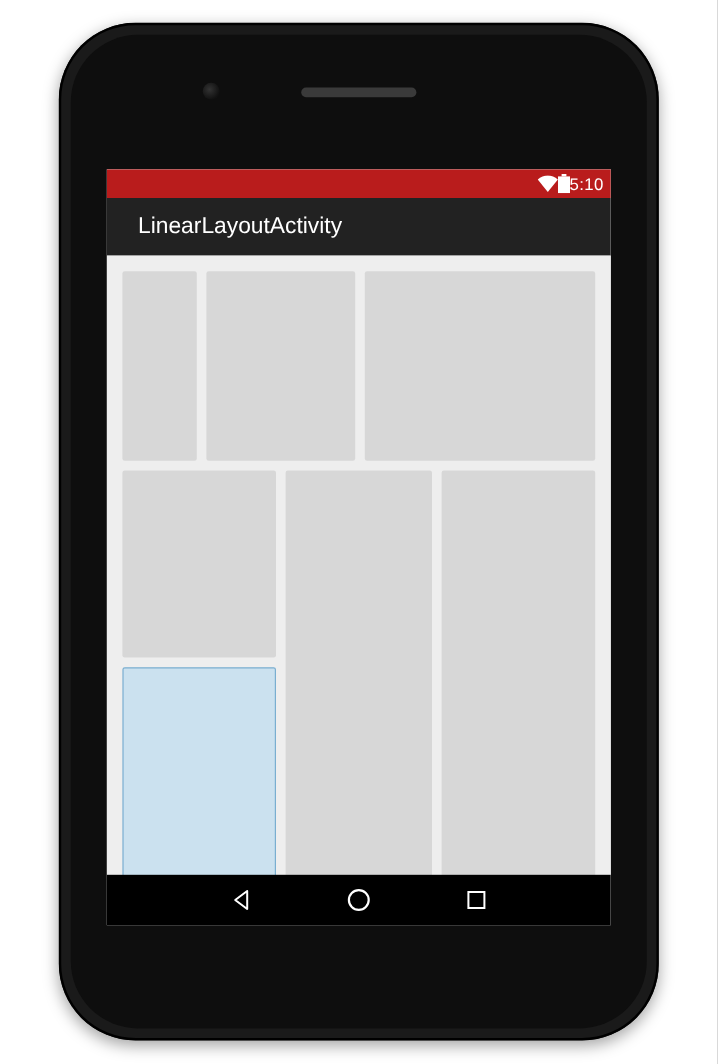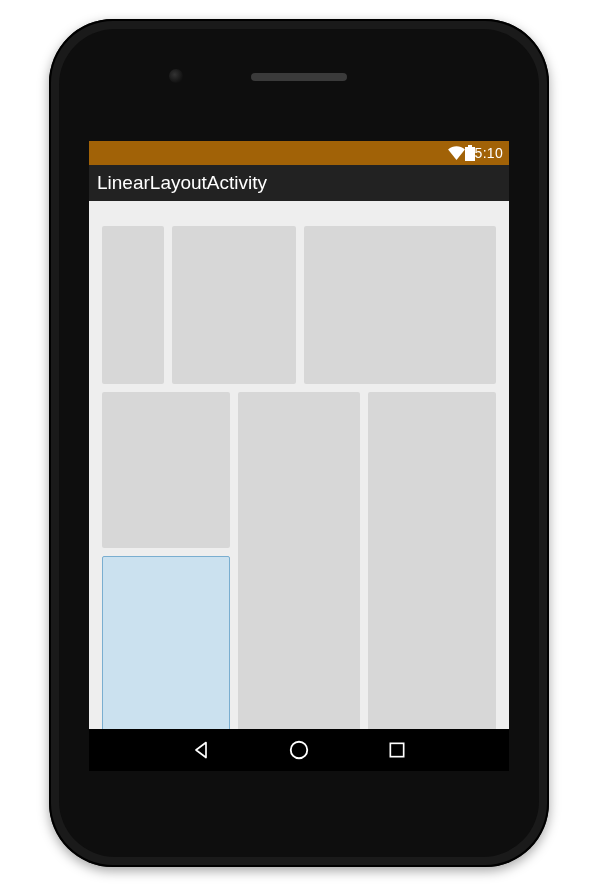--- a/index.html
+++ b/index.html
@@ -42,40 +42,40 @@
     position: absolute;
     left: 30px; right: 30px;
     top: 112px; bottom: 86px;
     background: #eeeeee;
     overflow: hidden;
   }
 
   
   .status-bar {
     height: 24px;
-    background: #a16207;
+    background: #b91c1c;
     color: #ffffff;
     display: flex;
     justify-content: flex-end;
     align-items: center;
     padding: 0 6px;
     gap: 0;
     font-size: 14px;
   }
   .wifi-icon, .battery-icon { display: inline-block; }
   .battery-icon svg, .wifi-icon svg { display: block; }
 
   
   .action-bar {
-    height: 36px;
+    height: 48px;
     background: #222222;
     color: #ffffff;
     display: flex;
     align-items: center;
-    padding: 0 8px;
+    padding: 0 26px;
     font-size: 19px;
     font-weight: 400;
   }
 
   
   .content {
     position: absolute;
     top: 72px; bottom: 42px; left: 0; right: 0;
     background: #eeeeee;
     padding: 13px;

